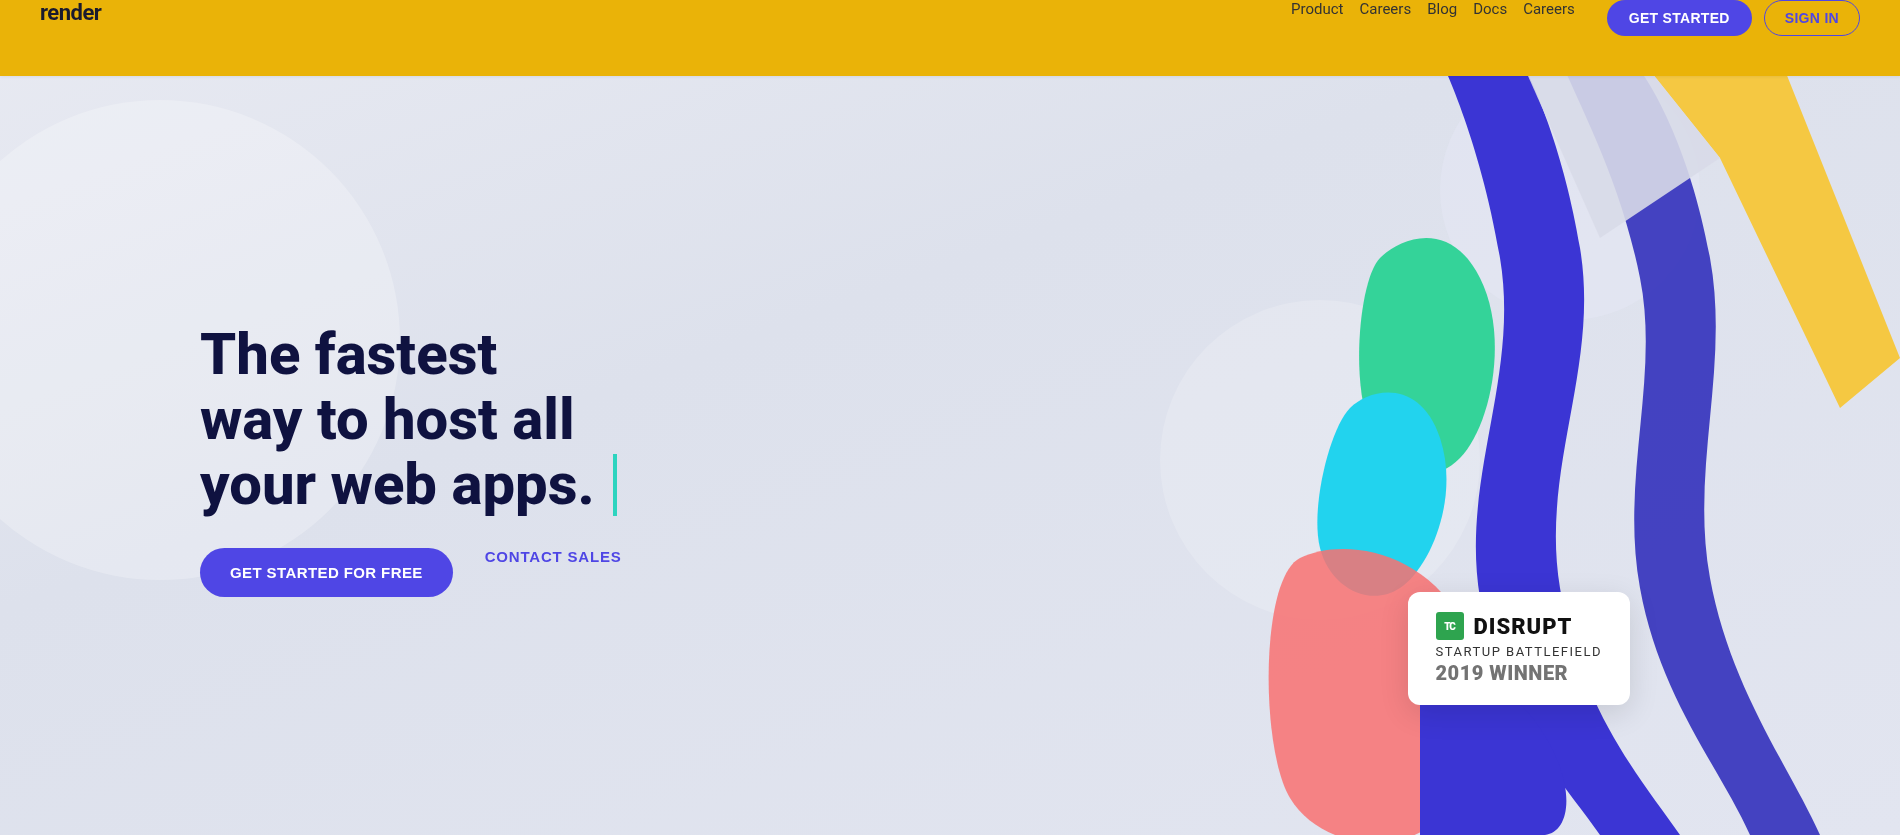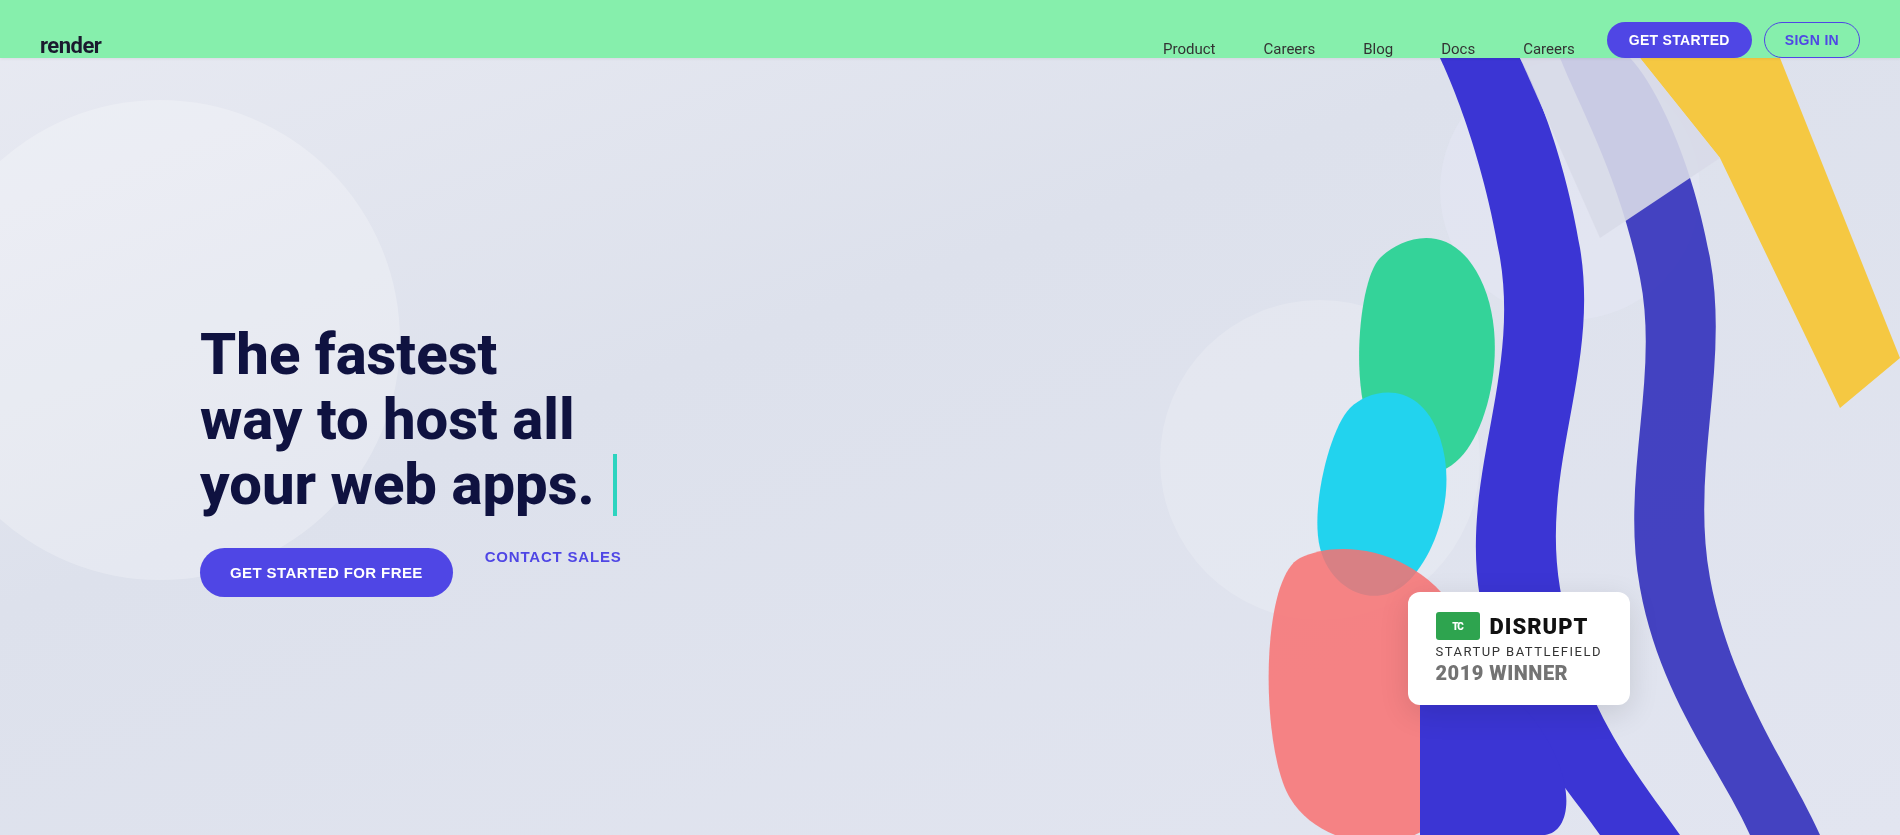--- a/index.html
+++ b/index.html
@@ -2,39 +2,39 @@
 <html><head>
   <meta charset="utf-8">
   <style>
     * { margin: 0; padding: 0; box-sizing: border-box; }
     body { font-family: -apple-system, BlinkMacSystemFont, 'Segoe UI', Roboto, sans-serif; background: #eef0f5; overflow-x: hidden; }
 
     
     nav {
       position: fixed;
       top: 0; left: 0; right: 0;
-      height: 58px;
-      background: #86efac;
-      display: flex;
-      align-items: flex-end;
+      height: 76px;
+      background: #eab308;
+      display: flex;
+      align-items: flex-start;
       padding: 0 40px;
       z-index: 100;
       box-shadow: 0 1px 3px rgba(0,0,0,0.06);
     }
     .nav-logo {
       font-size: 22px;
       font-weight: 700;
       color: #1a1a2e;
       letter-spacing: -0.5px;
       margin-right: auto;
     }
     .nav-links {
       display: flex;
       align-items: center;
-      gap: 48px;
+      gap: 16px;
       margin-right: 32px;
     }
     .nav-link {
       font-size: 15px;
       color: #333;
       text-decoration: none;
       font-weight: 450;
       cursor: pointer;
     }
     .btn-get-started-nav {
@@ -189,21 +189,21 @@
       flex-direction: column;
       align-items: flex-start;
     }
     .disrupt-top {
       display: flex;
       align-items: center;
       gap: 10px;
       margin-bottom: 4px;
     }
     .tc-logo {
-      width: 44px;
+      width: 28px;
       height: 28px;
       background: #2ea44f;
       display: flex;
       align-items: center;
       justify-content: center;
       font-size: 11px;
       font-weight: 900;
       color: #fff;
       border-radius: 3px;
       flex-shrink: 0;

